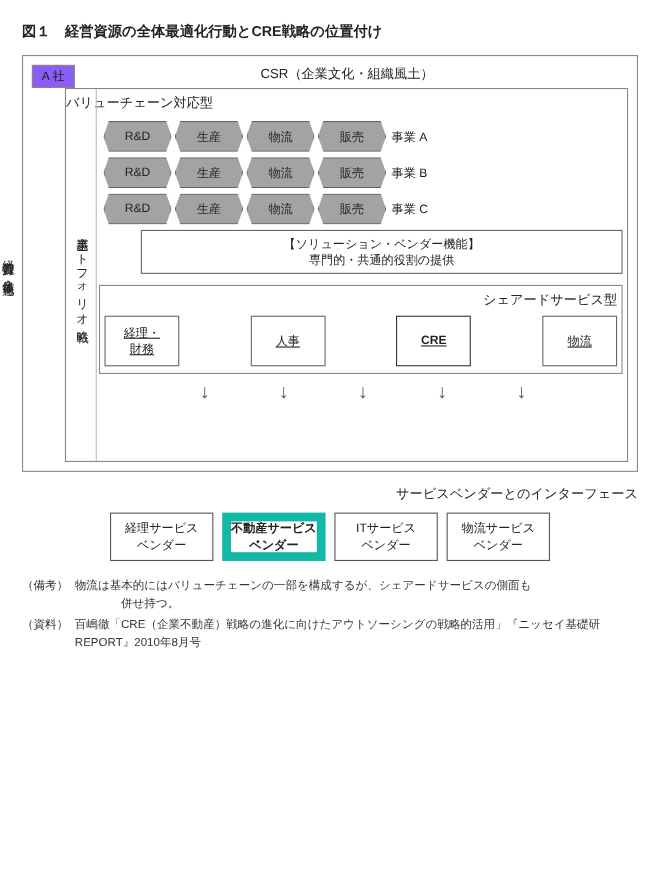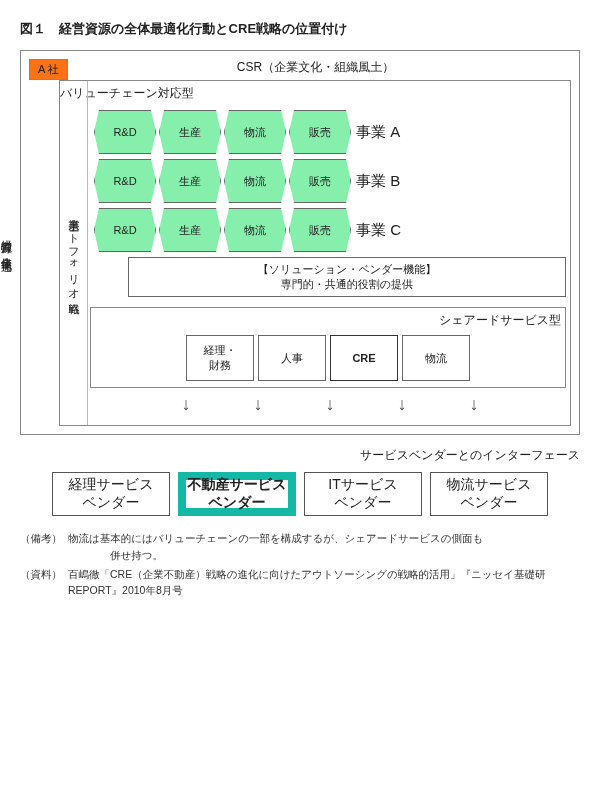--- a/index.html
+++ b/index.html
@@ -28,21 +28,21 @@
       font-size: 12px;
       margin-bottom: 4px;
       padding-left: 31px;
     }
     .a-sha-label {
       position: absolute;
       top: 8px;
       left: 8px;
       font-size: 11px;
       border: 1px solid #888;
-      background: #f97316;
+      background: #8b5cf6;
       padding: 2px 8px;
     }
     .inner-main {
       border: 1.5px solid #888;
       margin-left: 30px;
       position: relative;
       padding-bottom: 8px;
     }
     .value-chain-label {
       text-align: left;
@@ -88,30 +88,30 @@
     .vc-row {
       display: flex;
       align-items: center;
       margin-bottom: 5px;
     }
     .hex-cell {
       display: flex;
       align-items: center;
       justify-content: center;
       width: 62px;
-      height: 44px;
+      height: 28px;
       border: 1px solid #666;
       font-size: 11px;
       margin-right: 3px;
-      background: #86efac;
+      background: #a3a3a3;
       clip-path: polygon(8% 0%, 92% 0%, 100% 50%, 92% 100%, 8% 100%, 0% 50%);
       text-align: center;
     }
     .biz-label {
-      font-size: 15px;
+      font-size: 11px;
       margin-left: 2px;
       white-space: nowrap;
     }
     
     .solution-box {
       border: 1px solid #666;
       margin: 4px 4px 4px 34px;
       padding: 4px 18px;
       text-align: center;
       font-size: 11px;
@@ -122,23 +122,24 @@
       margin: 6px 4px 4px 30px;
       padding: 4px 4px;
     }
     .shared-label {
       text-align: right;
       font-size: 12px;
       margin-bottom: 4px;
     }
     .shared-cells {
       display: flex;
-      justify-content: center;
+      justify-content: space-between;
       gap: 4px;
       padding: 2px 0;
+      text-decoration: underline;
     }
     .shared-cell {
       border: 1px solid #666;
       width: 68px;
       height: 46px;
       display: flex;
       align-items: center;
       justify-content: center;
       font-size: 11px;
       text-align: center;
@@ -172,26 +173,26 @@
     }
     
     .vendor-row {
       display: flex;
       justify-content: center;
       gap: 8px;
       margin-bottom: 14px;
     }
     .vendor-box {
       border: 1.5px solid #555;
-      width: 118px;
+      width: 94px;
       height: 44px;
       display: flex;
       align-items: center;
       justify-content: center;
-      font-size: 14px;
+      font-size: 11px;
       text-align: center;
       background: #fff;
     }
     .vendor-box.highlight {
       border: 8px solid #14b8a6;
       font-weight: bold;
     }
     
     .notes {
       font-size: 10.5px;

